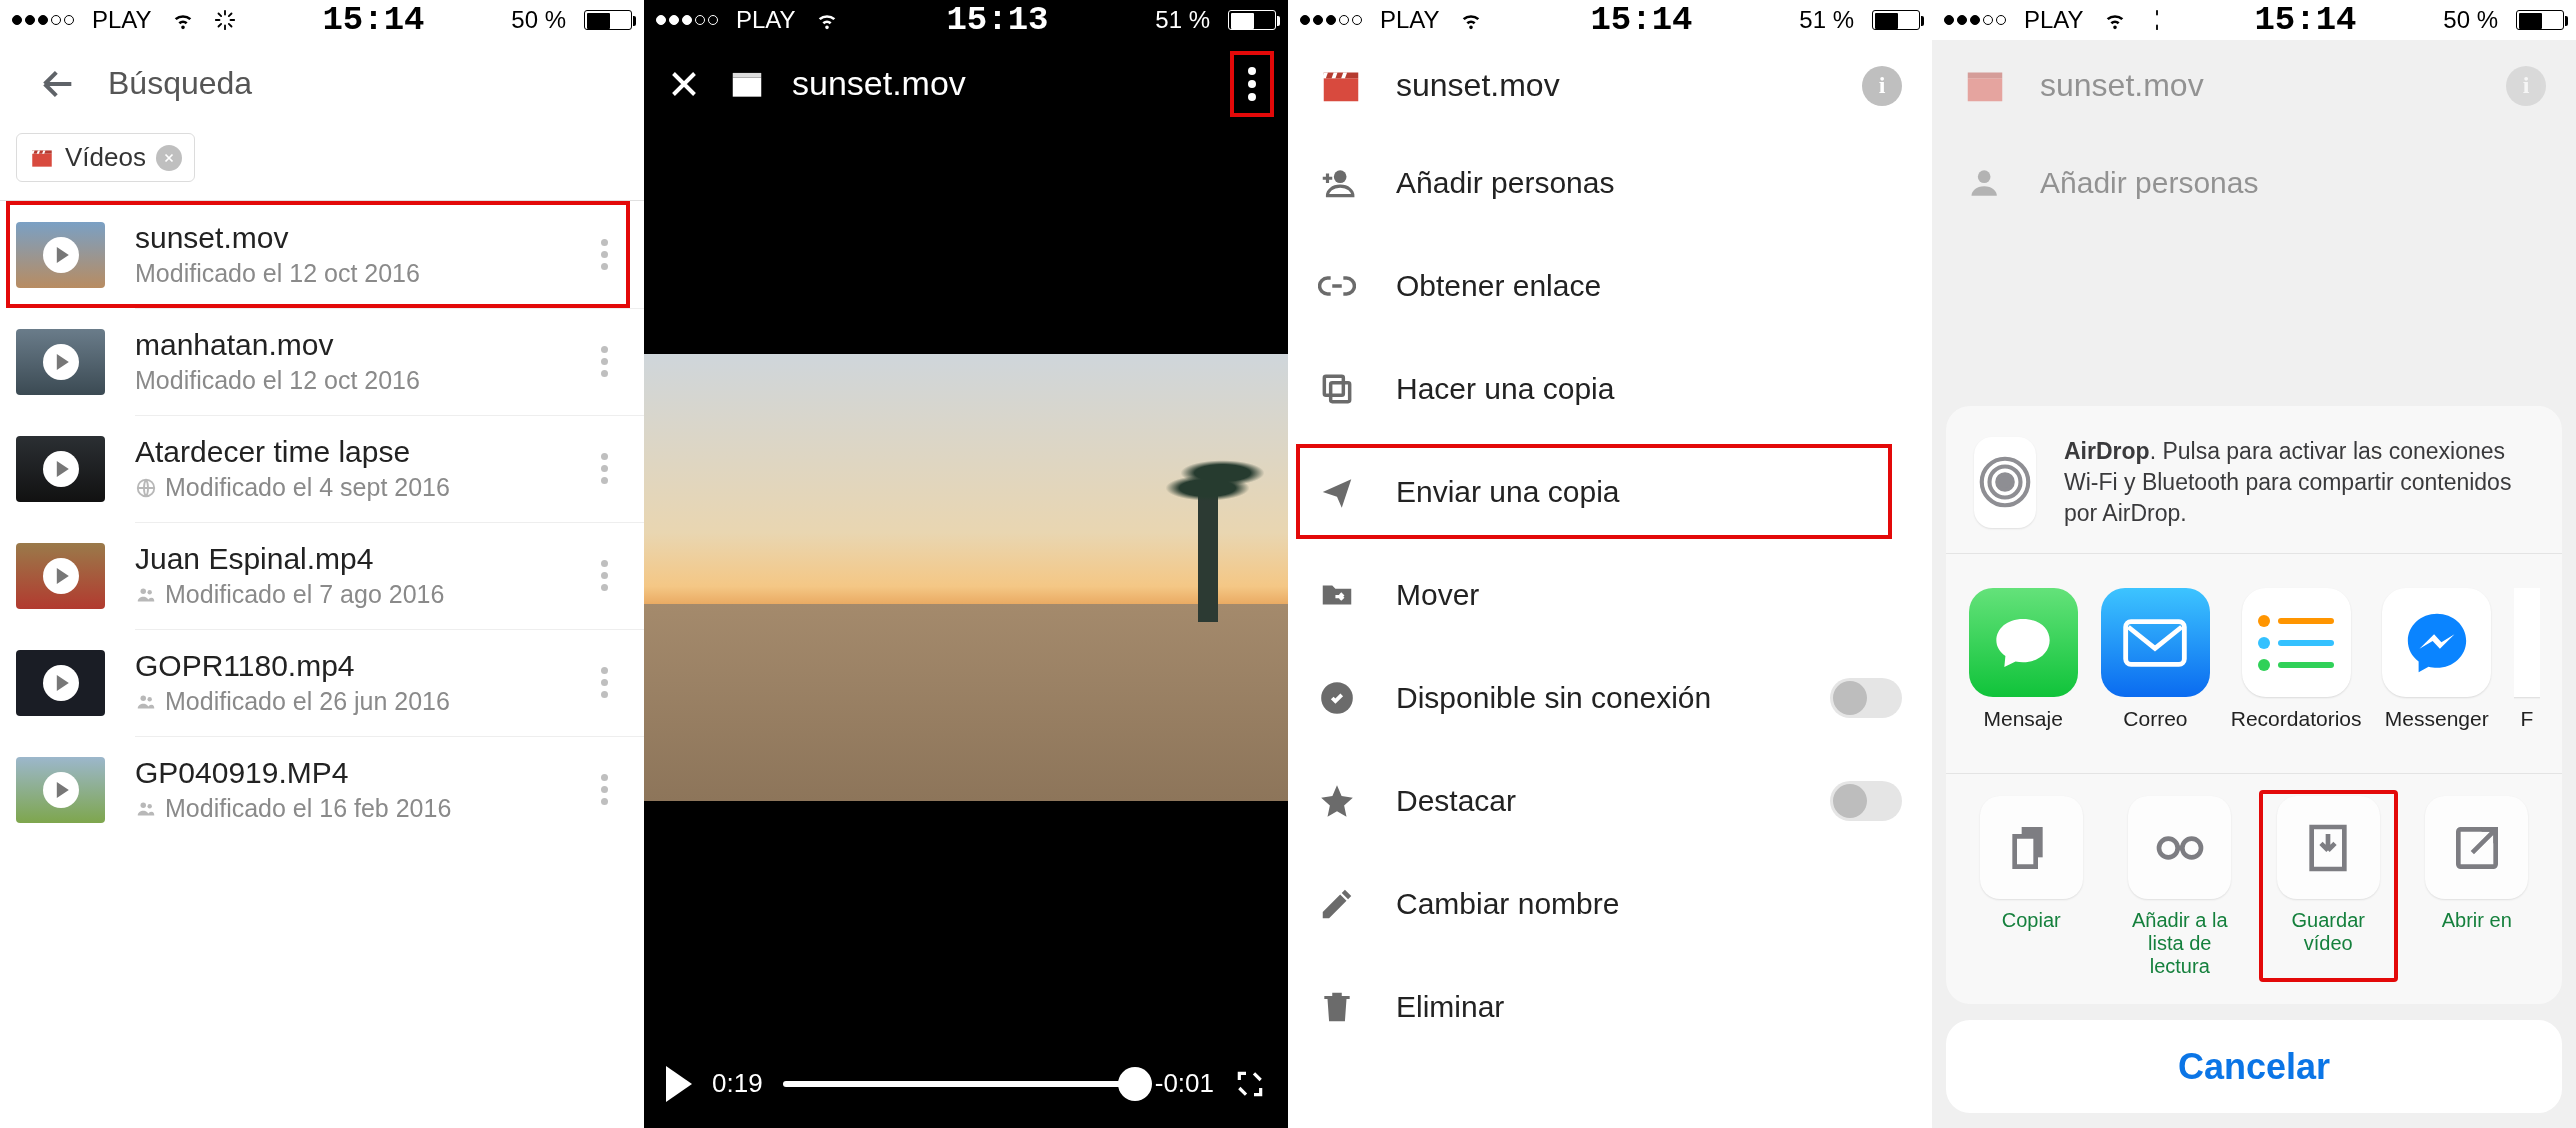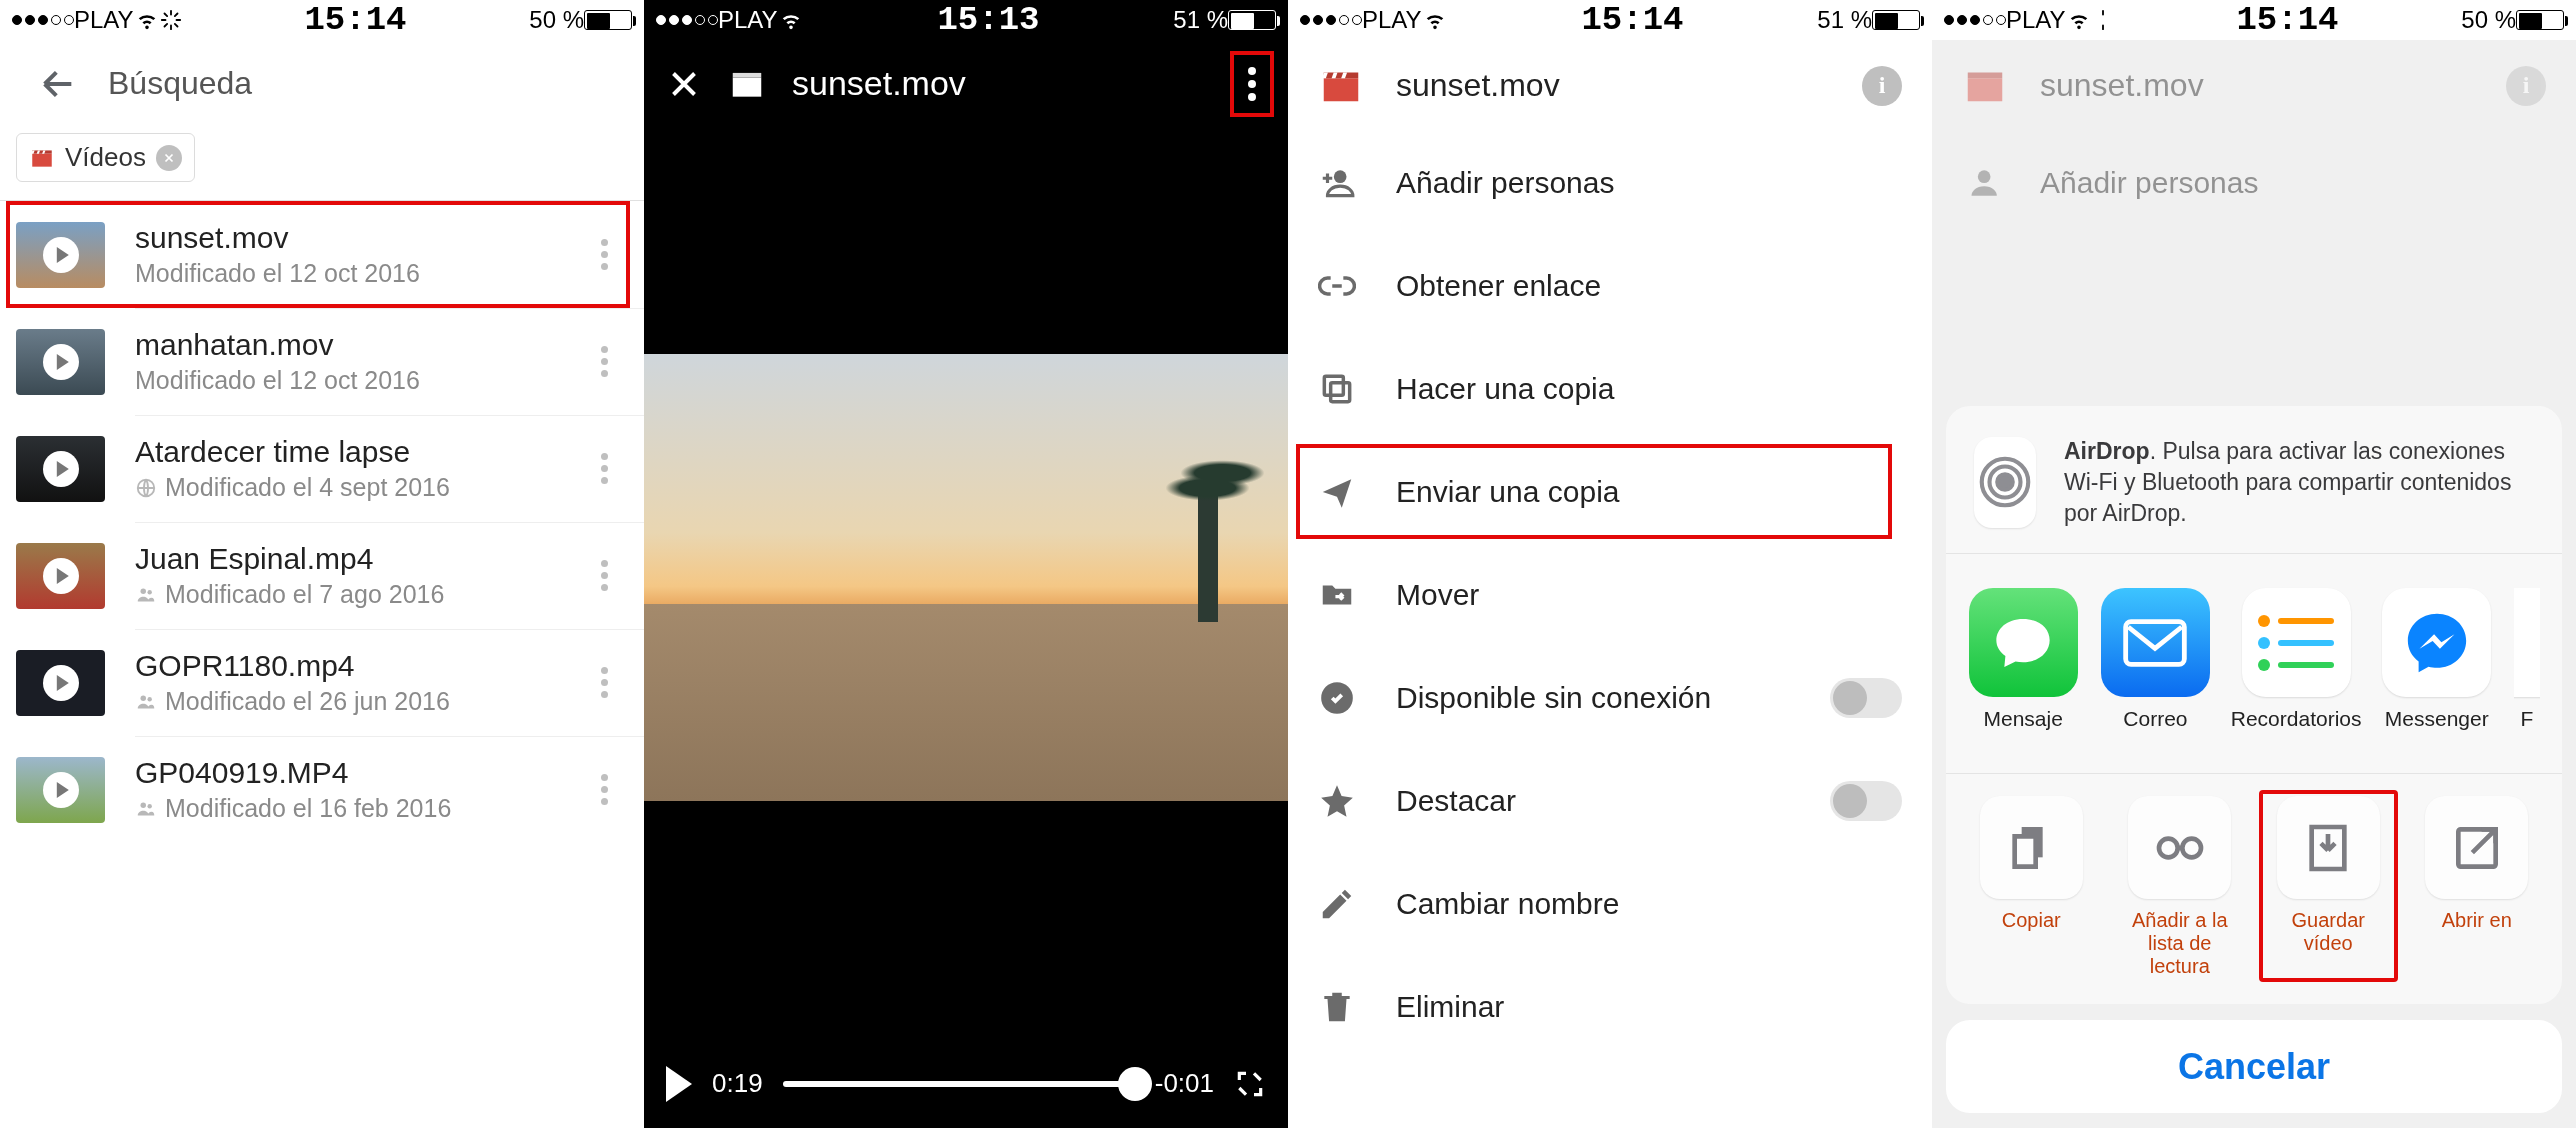--- a/index.html
+++ b/index.html
@@ -4,21 +4,21 @@
 <style>
 * { margin: 0; padding: 0; box-sizing: border-box; font-family: -apple-system, "Helvetica Neue", Arial, sans-serif; }
 body { display: flex; width: 2576px; height: 1129px; background: #fff; }
 .panel { width: 644px; height: 1129px; position: relative; overflow: hidden; }
 .p4 { width: 644px; }
 
 
 .status-bar { height: 40px; display: flex; align-items: center; justify-content: space-between; padding: 0 12px; font-size: 24px; font-weight: 500; }
 .status-bar.light { color: #000; background: #fff; }
 .status-bar.dark  { color: #fff; background: #000; }
-.sb-left, .sb-right { display: flex; align-items: center; gap: 0; }
+.sb-left, .sb-right { display: flex; align-items: center; gap: 18px; }
 .sig-dots { display: flex; gap: 3px; }
 .sig-dots span { width: 10px; height: 10px; border-radius: 50%; border: 1.5px solid currentColor; }
 .sig-dots span.filled { background: currentColor; }
 .wifi-icon svg { width: 26px; height: 22px; }
 .batt { width: 48px; height: 20px; border: 1.5px solid currentColor; border-radius: 3px; position: relative; }
 .batt::after{ content:""; position:absolute; right:-5px; top:5px; width:3px; height:10px; background: currentColor; border-radius:0 2px 2px 0;}
 .batt .fill{ position:absolute; left:2px; top:2px; height:16px; border-radius:1px; }
 .sb-time { font-size: 34px; font-weight: 600; font-family: Liberation Mono, monospace; }
 .loading-spinner svg{width:22px;height:22px;}
 
@@ -97,21 +97,21 @@
 .ad-txt{font-size:23px;line-height:1.35;color:#3a3a3c;}
 .ad-txt b{font-weight:600;}
 .sheet .row{display:flex;gap:22px;padding:22px 22px 20px;border-top:1px solid rgba(0,0,0,.08);}
 .app{display:flex;flex-direction:column;align-items:center;width:127px;gap:10px;margin-top:12px;}
 .app-ic{width:109px;height:109px;border-radius:24px;display:flex;align-items:center;justify-content:center;}
 .app-cap{font-size:21px;line-height:1.15;color:#222;text-align:center;min-height:46px;}
 .act-row{display:flex;gap:22px;padding:22px 22px 26px;border-top:1px solid rgba(0,0,0,.08);}
 .sysact{display:flex;flex-direction:column;align-items:center;width:127px;gap:10px;position:relative;}
 .sys-ic{width:103px;height:103px;border-radius:20px;background:#fdfdfd;box-shadow:0 1px 2px rgba(0,0,0,.1);display:flex;align-items:center;justify-content:center;color:#7d7d82;}
 .sys-ic svg{width:56px;height:56px;}
-.sys-cap{font-size:20px;line-height:1.15;color:#c2410c;text-align:center;min-height:46px;}
+.sys-cap{font-size:20px;line-height:1.15;color:#15803d;text-align:center;min-height:46px;}
 .sel4{position:absolute;inset:-6px -6px -4px -6px;border:4px solid #e30909;pointer-events:none;border-radius:4px;}
 .cancel{margin-top:16px;background:#fff;border-radius:24px;height:93px;display:flex;align-items:center;justify-content:center;font-size:36px;color:#0b75e6;font-weight:600;}
 
 
 svg{display:block;}
 </style>
 </head>
 <body>
 
 <div class="panel">

